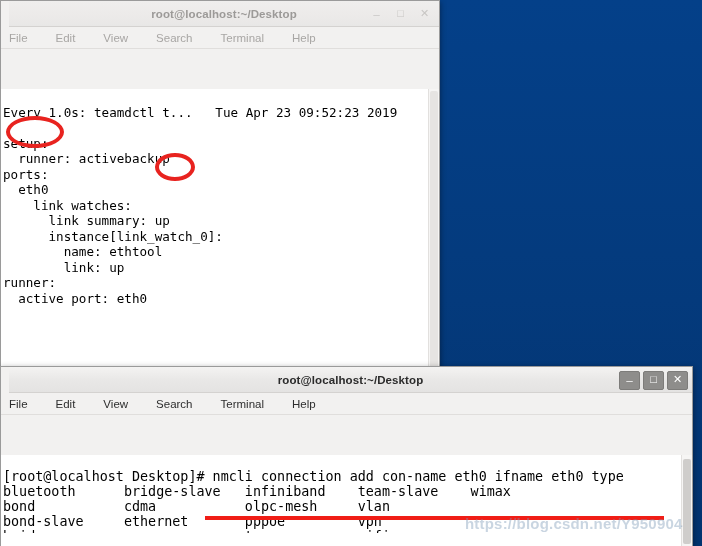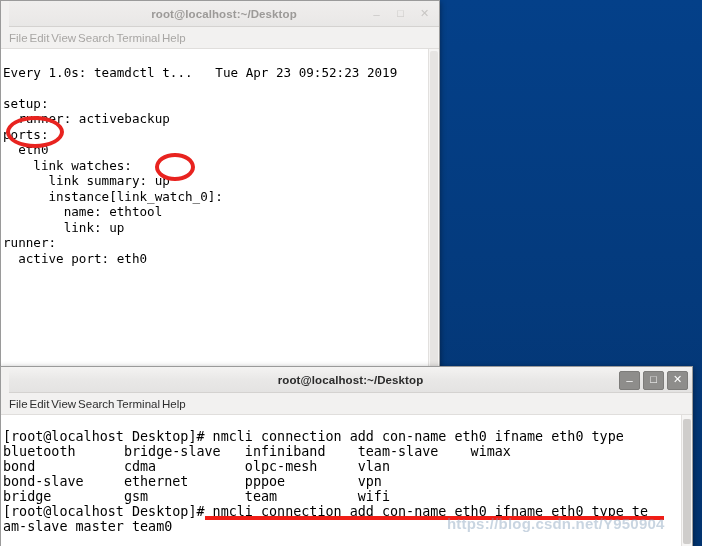--- a/index.html
+++ b/index.html
@@ -73,37 +73,38 @@
     border: none;
     color: #c8c6c4;
   }
 
   .menubar {
     flex: 0 0 22px;
     height: 22px;
     display: flex;
     align-items: center;
     padding-left: 8px;
-    gap: 2px;
+    gap: 28px;
     background: #f2f1f0;
     border-bottom: 1px solid #e0dedc;
   }
   .menuitem {
     font-size: 11.5px;
     color: #2e2e2e;
     white-space: nowrap;
   }
   .menubar.inactive .menuitem { color: #a8a6a4; }
 
   .termarea {
     position: relative;
     flex: 1 1 auto;
     background: #ffffff;
     display: flex;
     overflow: hidden;
+    margin-top: 40px;
   }
   .termtext {
     flex: 1 1 auto;
     padding: 2px 0 0 2px;
     font-family: "DejaVu Sans Mono", "Liberation Mono", monospace;
     font-size: 13px;
     line-height: 15.6px;
     color: #000000;
     white-space: pre;
     overflow: hidden;
@@ -246,15 +247,15 @@
       </div>
     </div>
   </div>
 
   <div class="annot-ellipse" style="left:6px; top:116px; width:58px; height:32px;"></div>
 
   <div class="annot-ellipse" style="left:155px; top:153px; width:40px; height:28px;"></div>
 
   <div class="annot-line" style="left:205px; top:516px; width:459px;"></div>
 
-  <div class="watermark" style="left:447px; top:515px;">https://blog.csdn.net/Y950904</div>
+  <div class="watermark" style="left:465px; top:515px;">https://blog.csdn.net/Y950904</div>
 
 </div>
 
 </body></html>

